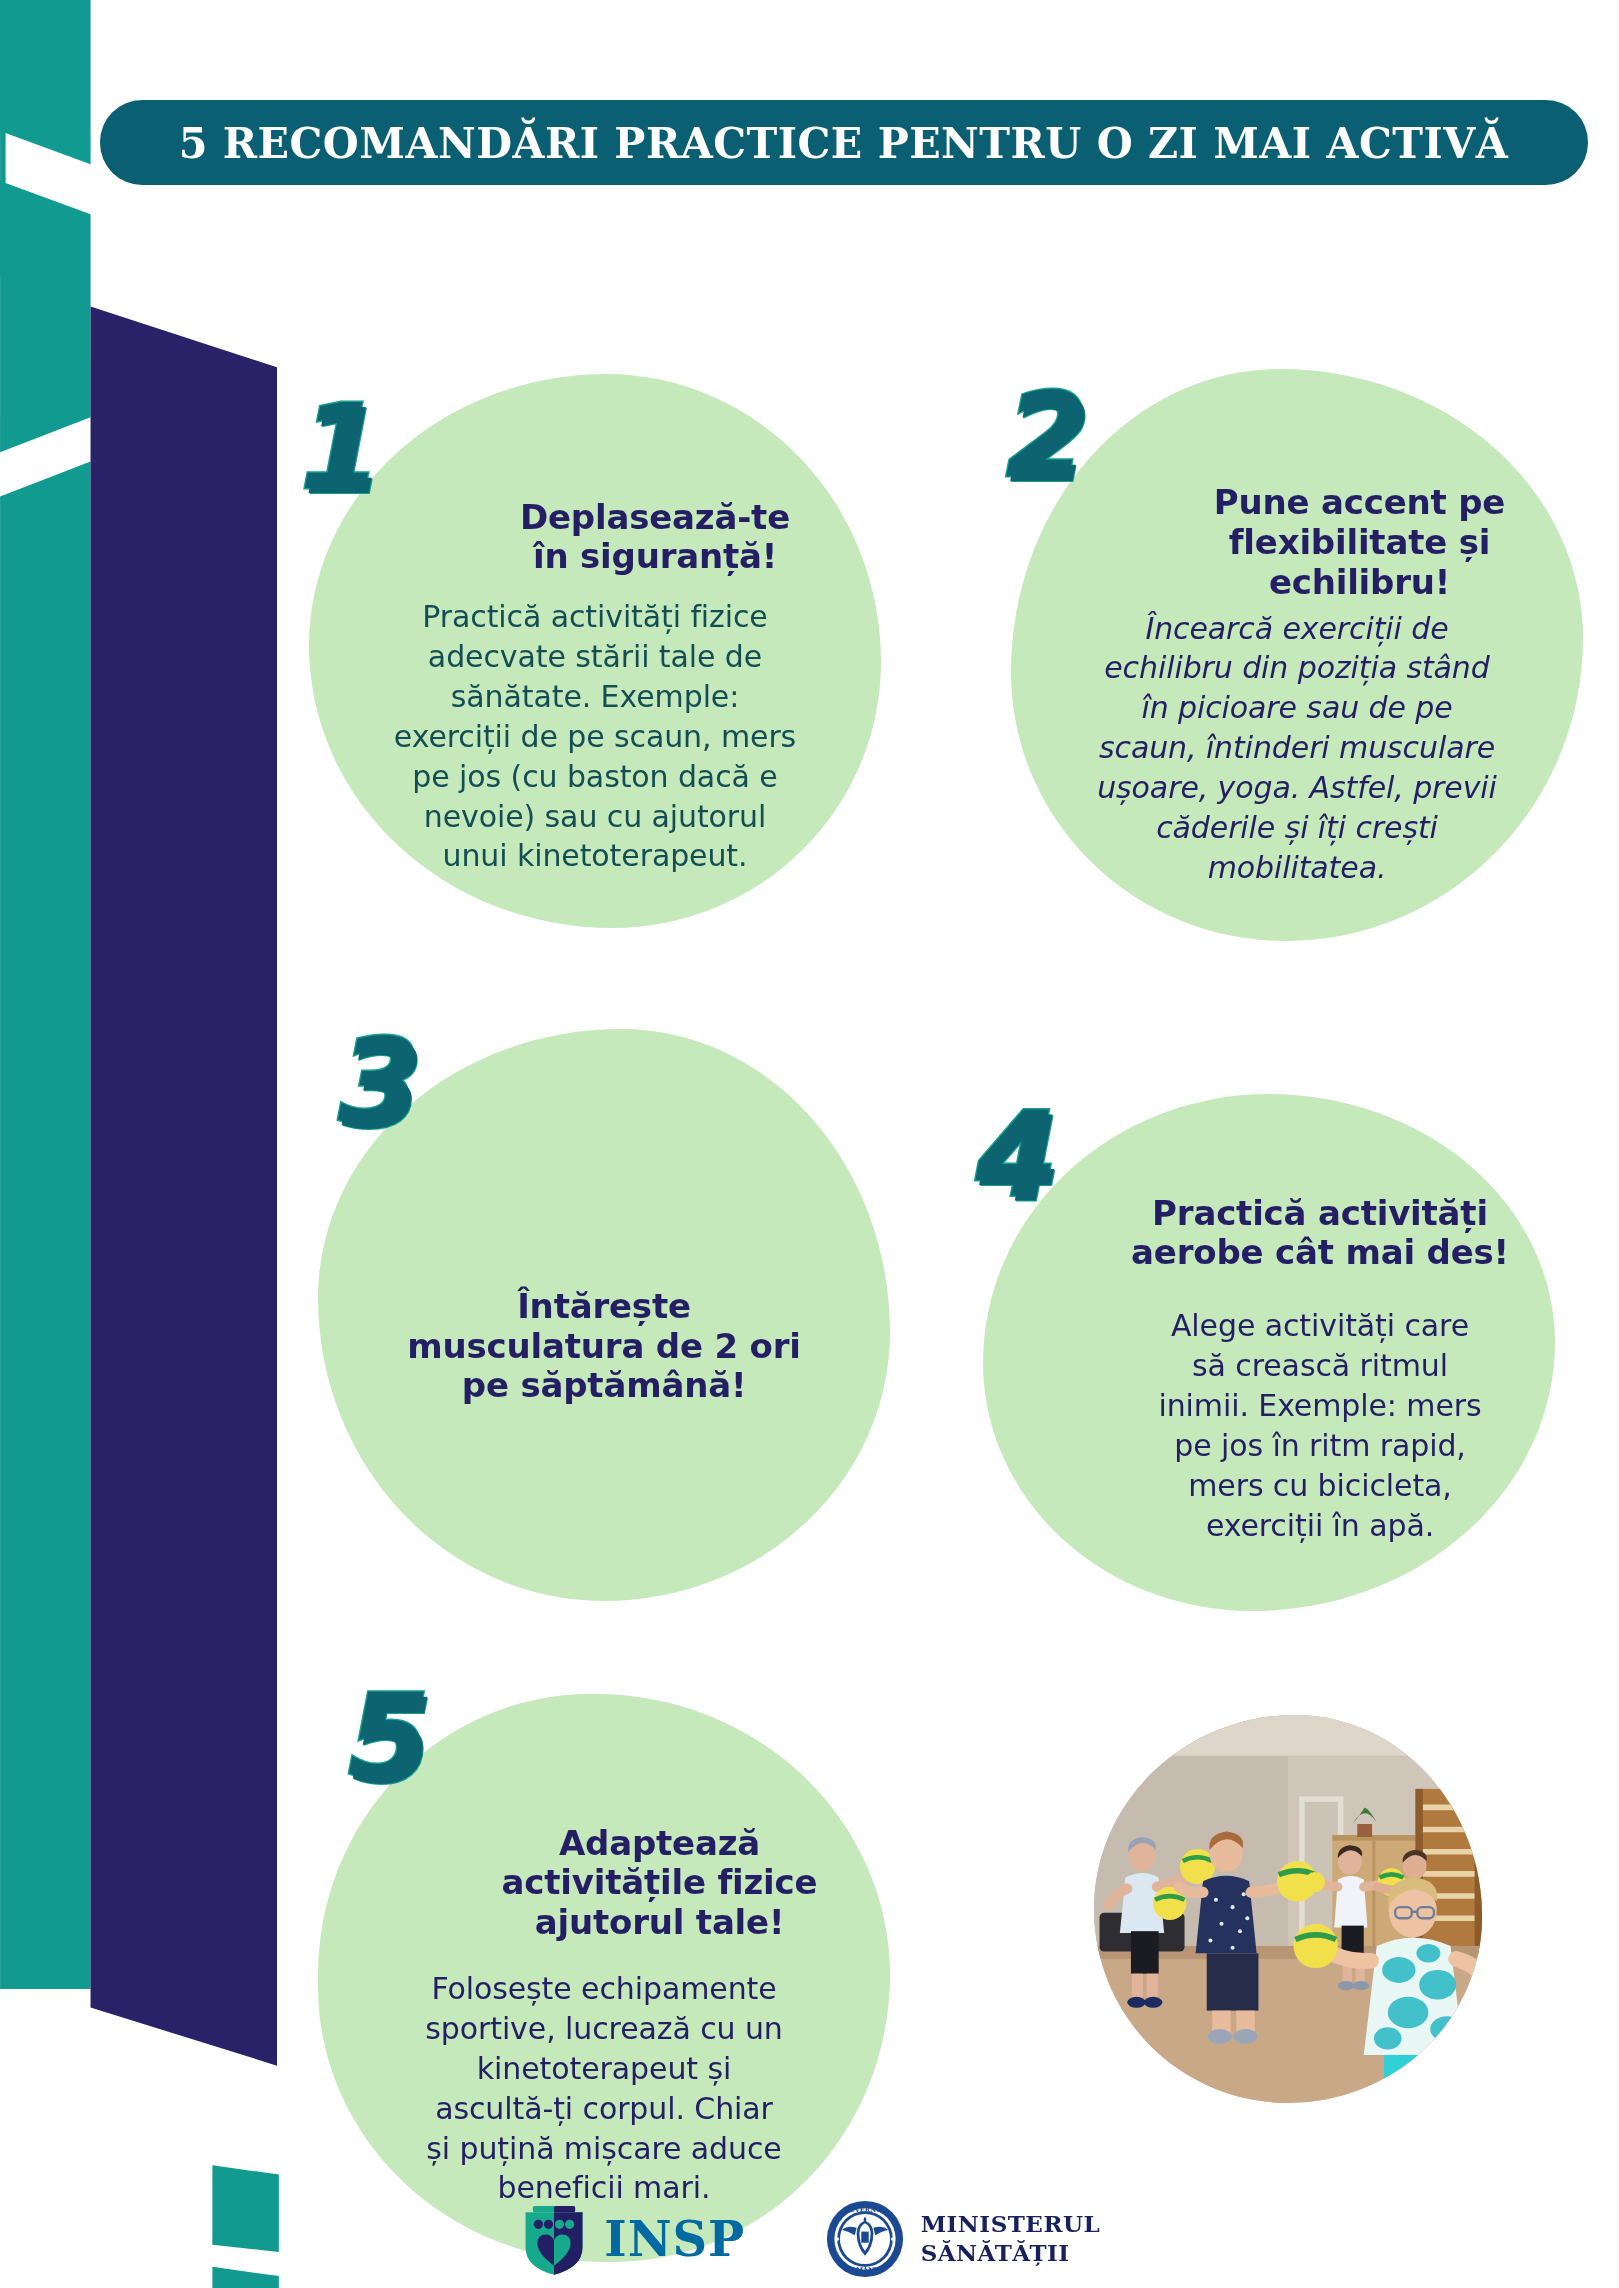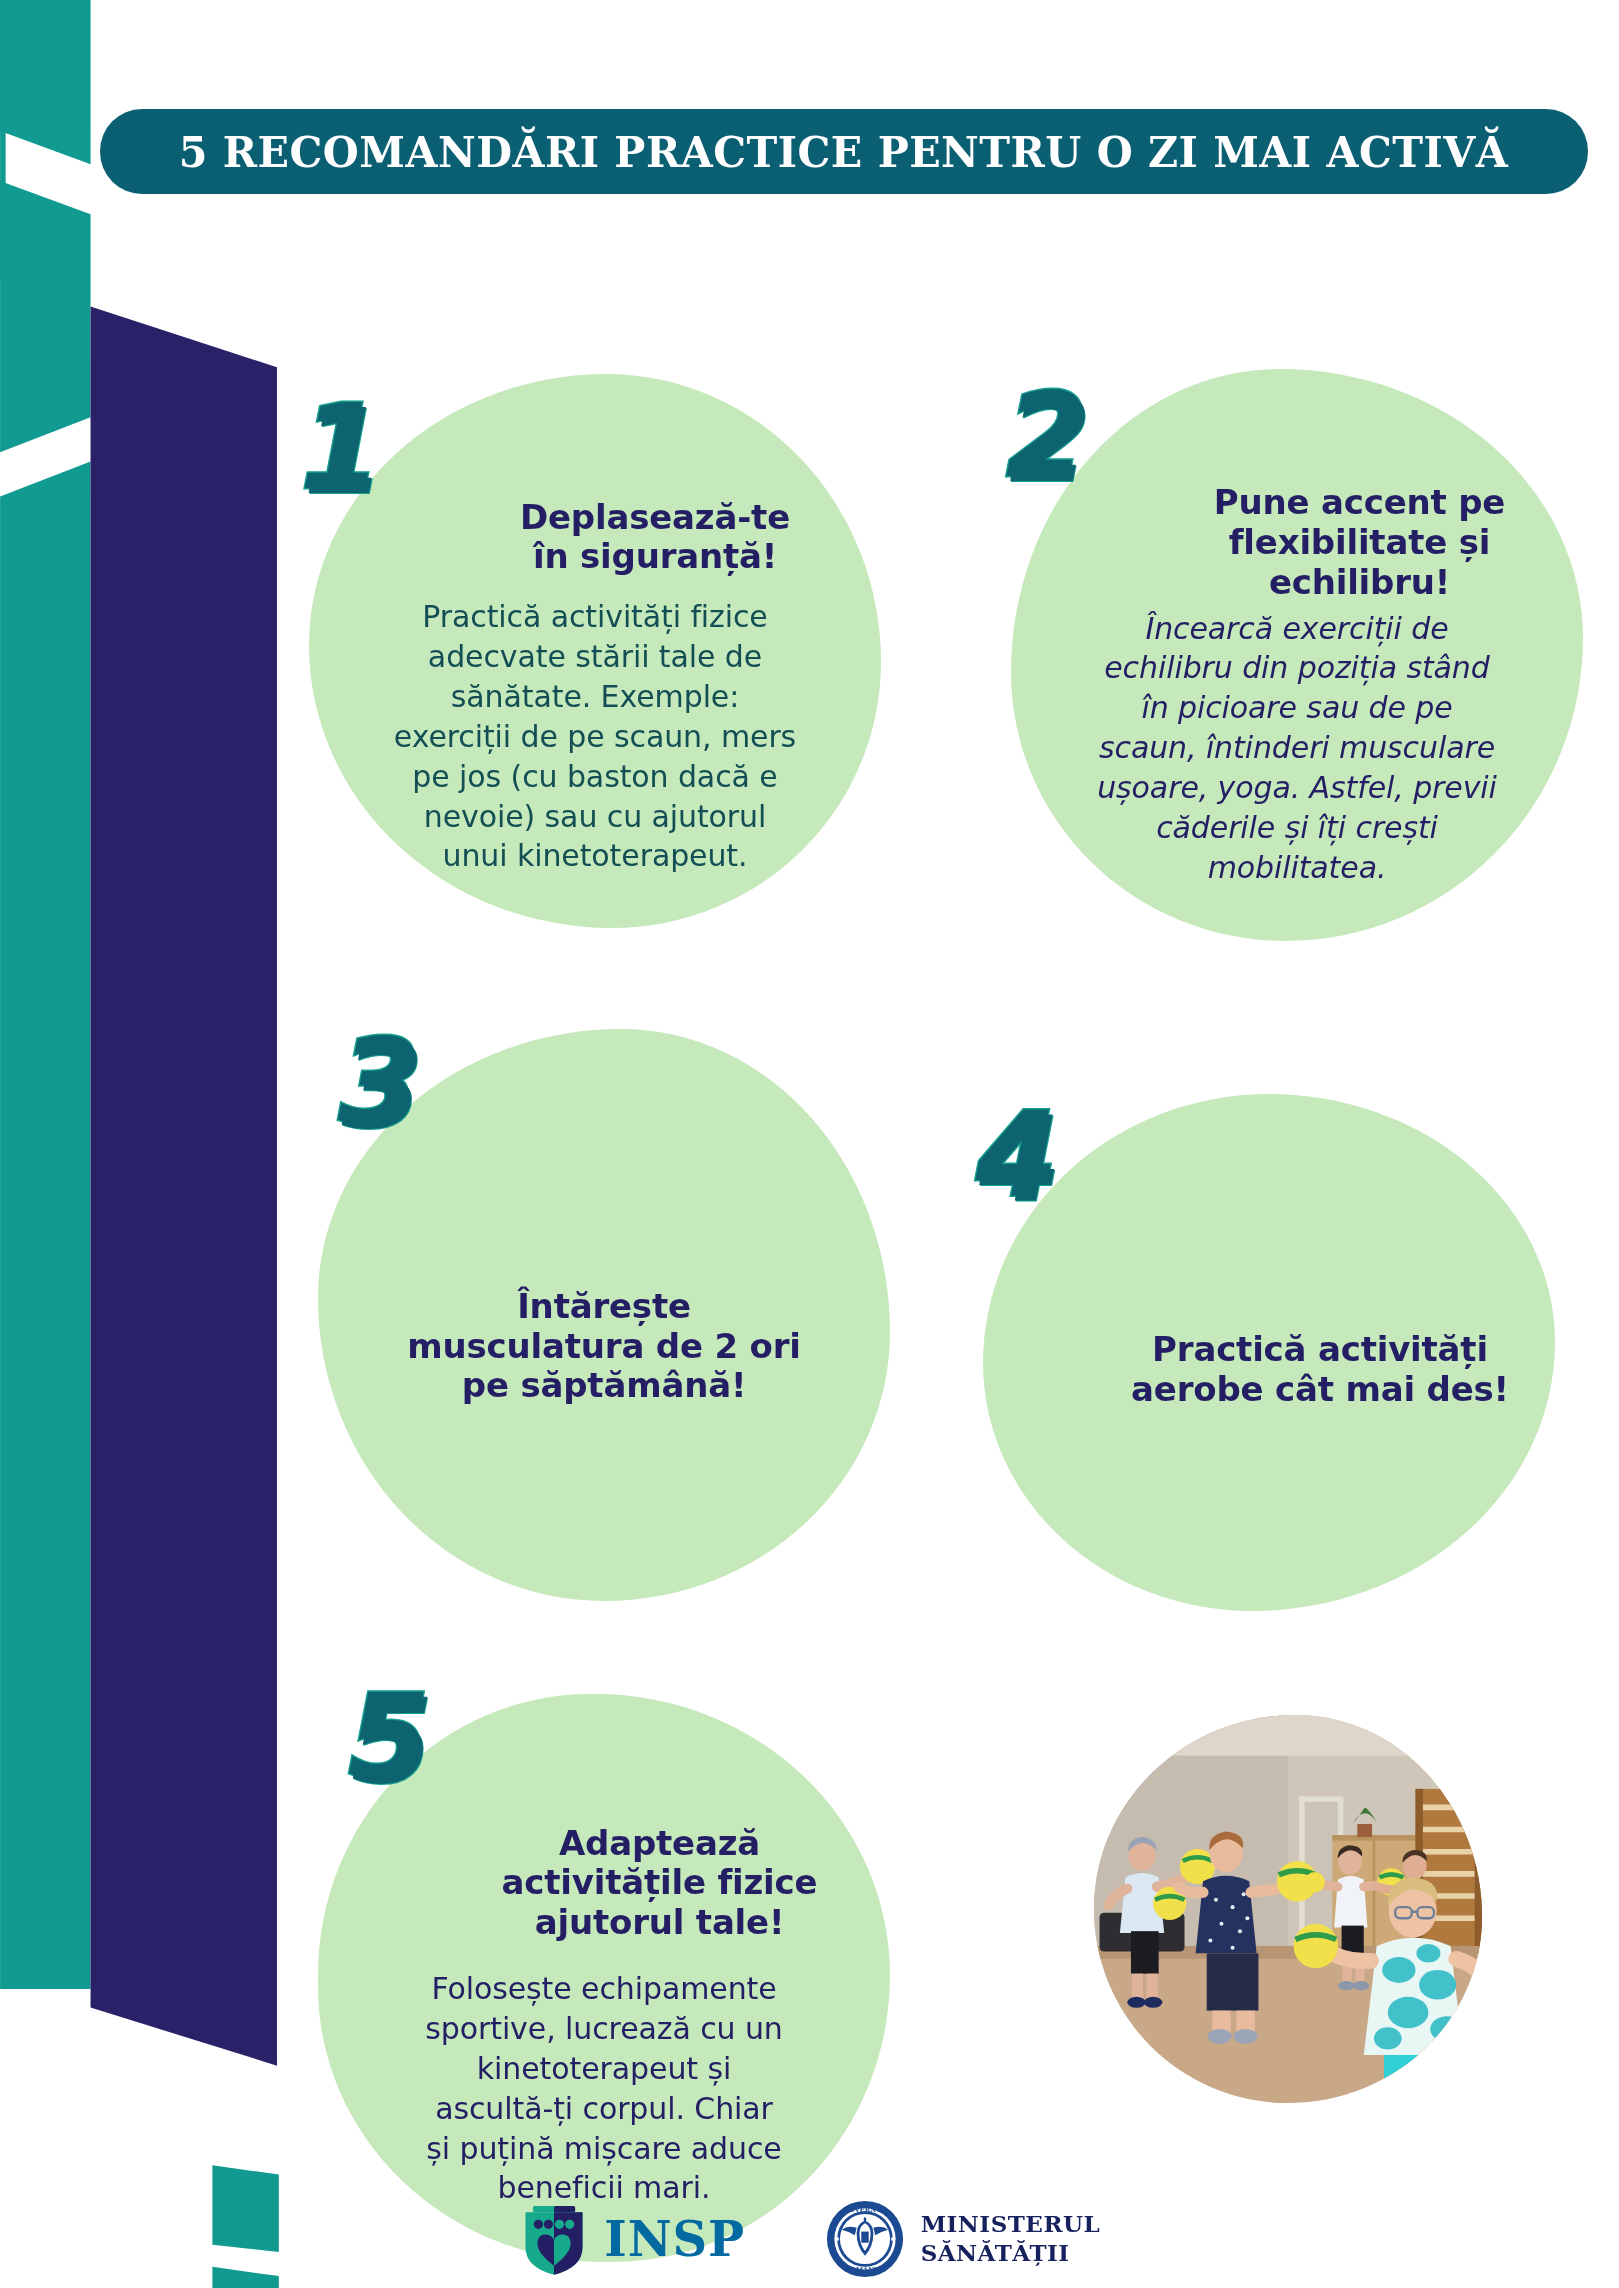--- a/index.html
+++ b/index.html
@@ -7,21 +7,21 @@
   body {
     width:1620px; height:2289px; position:relative; overflow:hidden;
     font-family:"DejaVu Sans","Liberation Sans",sans-serif;
   }
 
   
   #decor { position:absolute; inset:0; width:1620px; height:2289px; pointer-events:none; }
 
   
   .banner{
-    position:absolute; left:100px; top:109px; width:1488px; height:85px;
+    position:absolute; left:100px; top:100px; width:1488px; height:85px;
     background:#0b5f73; border-radius:42px;
     display:flex; align-items:center; justify-content:center;
   }
   .banner-title{
     color:#ffffff;
     font-family:"DejaVu Serif","Liberation Serif",serif;
     font-weight:700; font-size:43px; letter-spacing:0.5px;
     white-space:nowrap; transform:scaleX(0.96);
   }
 
@@ -155,20 +155,26 @@
 pe săptămână!</div>
   </div>
 </div>
 
 <div class="bubble" style="left:983px; top:1094px; width:572px; height:517px;">
   <div class="blob v4"></div>
   <div class="num" style="left:-7.4px; top:1.8px; font-size:118px;">4</div>
   <div class="bubble-inner">
     <div class="b-head" style="margin-top:34px; width:434px; margin-left:102px;">Practică activități
 aerobe cât mai des!</div>
+    <div class="b-body navy-body" style="margin-top:33px; width:425px; margin-left:102px;">Alege activități care
+să crească ritmul
+inimii. Exemple: mers
+pe jos în ritm rapid,
+mers cu bicicleta,
+exerciții în apă.</div>
   </div>
 </div>
 
 <div class="bubble" style="left:318px; top:1694px; width:572px; height:568px;">
   <div class="blob v5"></div>
   <div class="num" style="left:29.5px; top:-16.6px; font-size:118px;">5</div>
   <div class="bubble-inner">
     <div class="b-head" style="margin-top:76px; width:434px; margin-left:111px;">Adaptează
 activitățile fizice
 ajutorul tale!</div>

